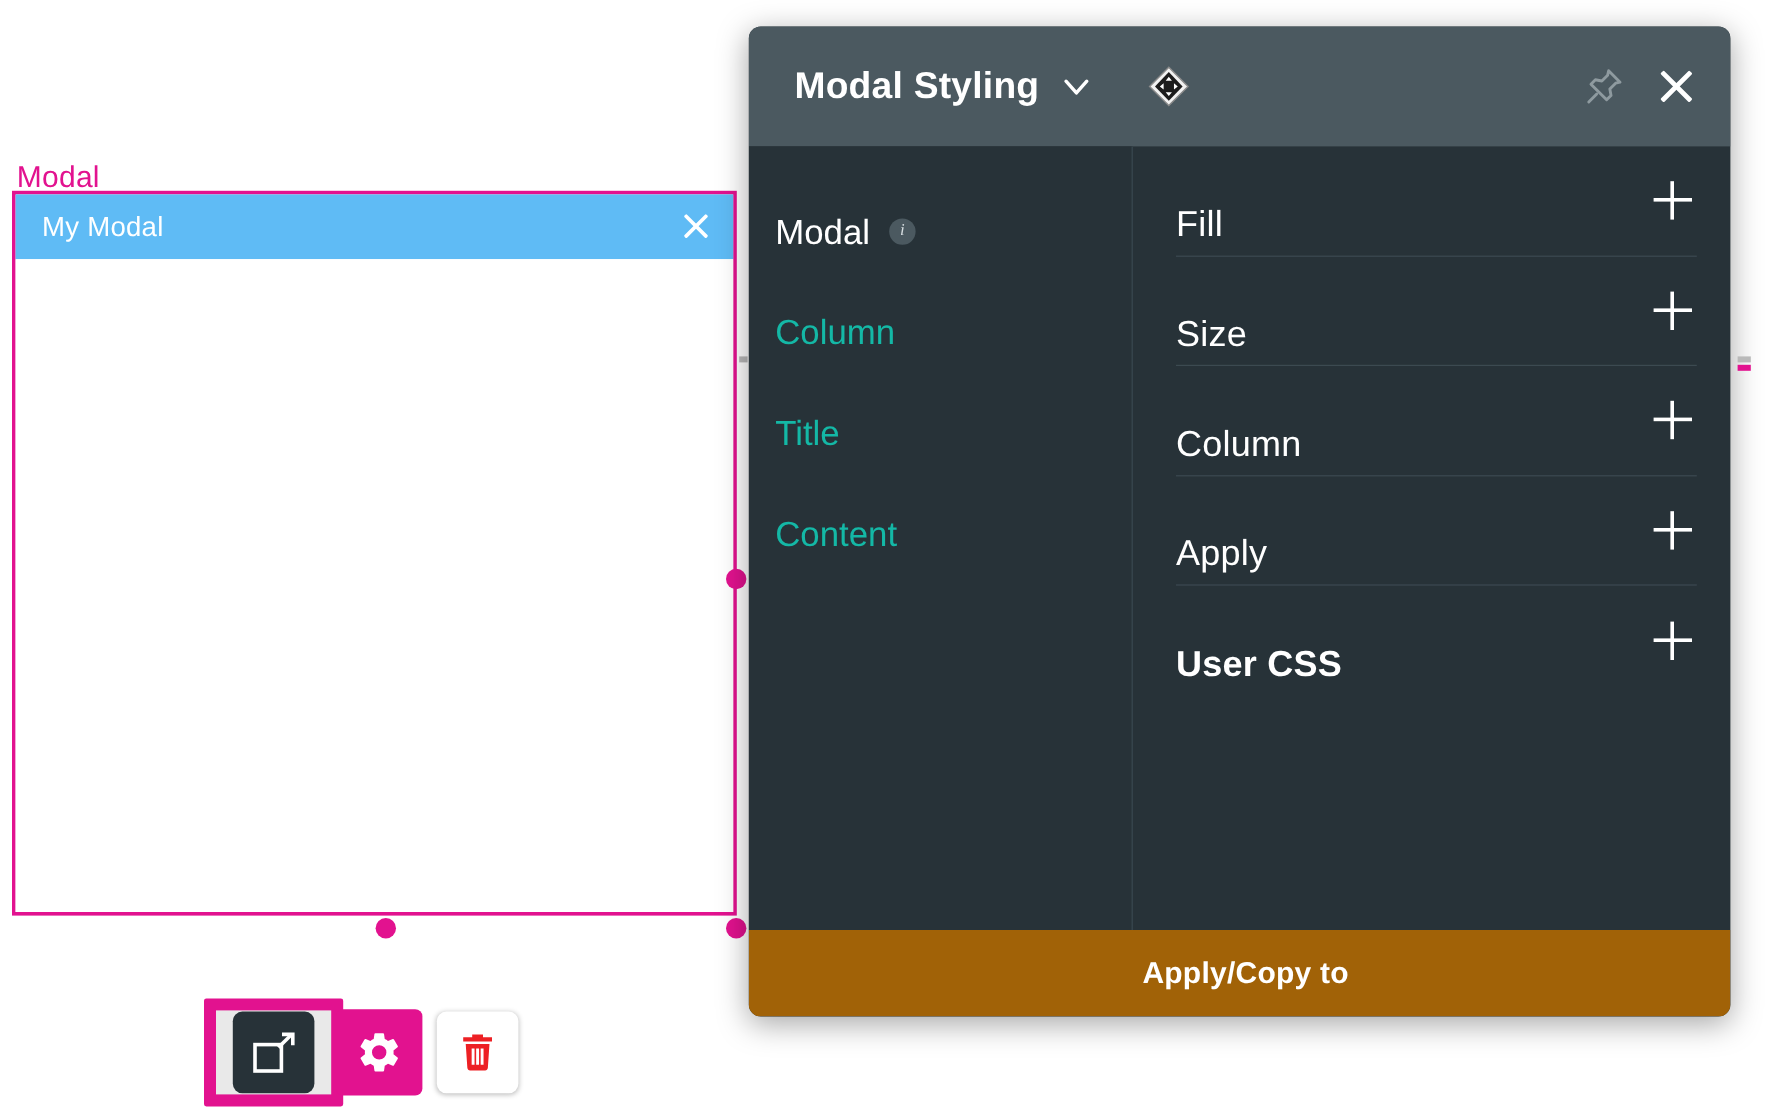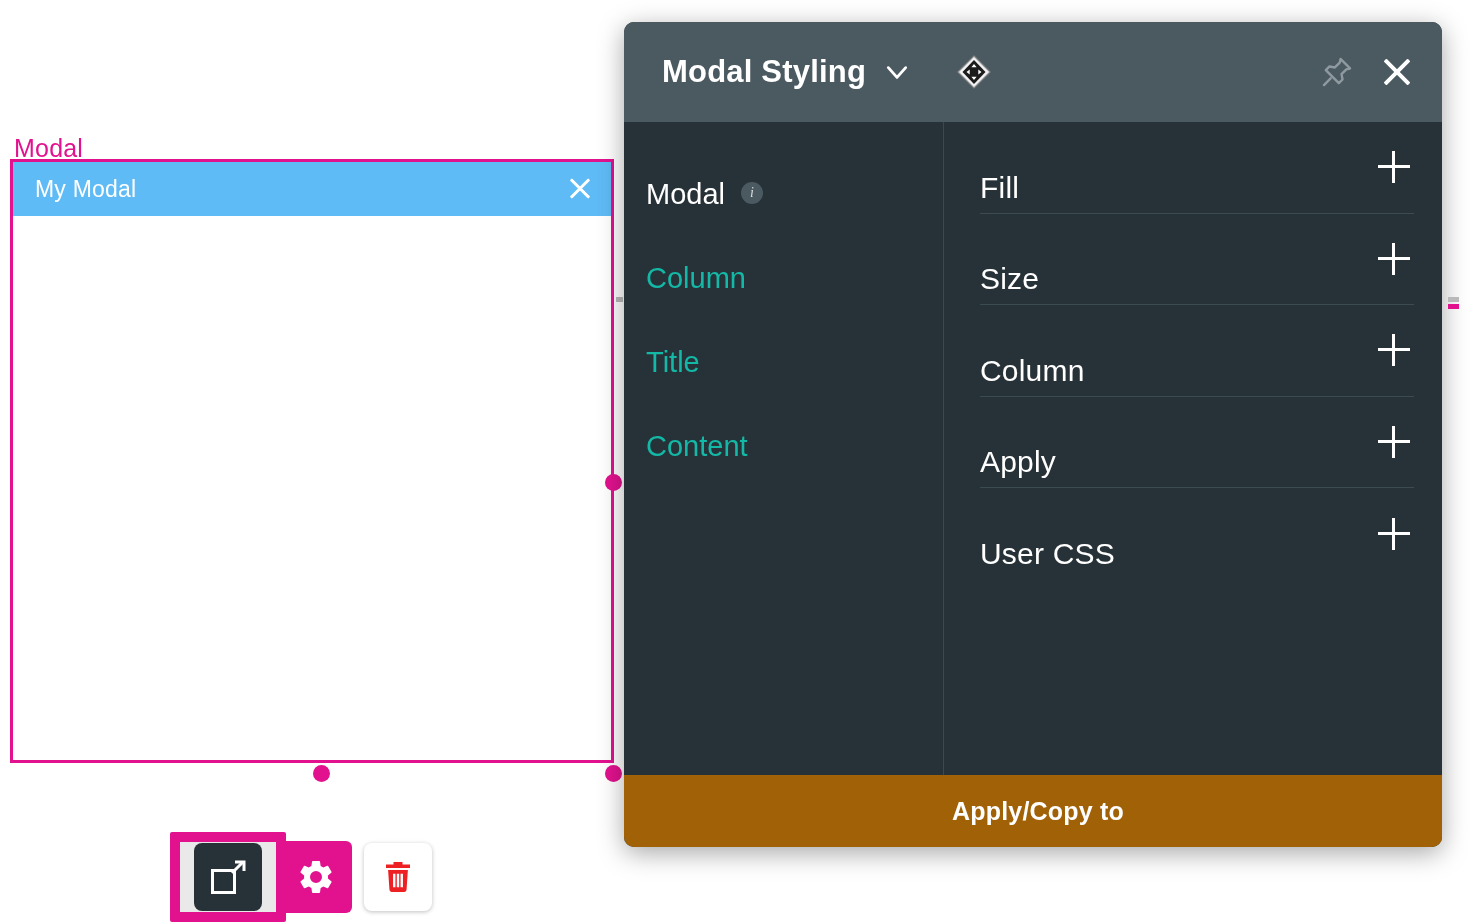--- a/index.html
+++ b/index.html
@@ -215,21 +215,21 @@
     padding: 0 28px 0 36px;
     overflow: hidden;
   }
   .list-row {
     height: 91.5px;
     display: flex; align-items: center;
     justify-content: space-between;
     border-bottom: 1px solid #3c4a51;
     cursor: pointer;
   }
-  .list-row:last-child { border-bottom: none; }
+  .list-row:last-child { border-bottom: none; font-weight: bold; }
   .list-row-label {
     color: #ffffff;
     font-size: 30px;
     letter-spacing: 0.2px;
     margin-top: 41px;
   }
   .plus-icon {
     width: 32px; height: 32px;
     position: relative;
     margin-right: 4px;

